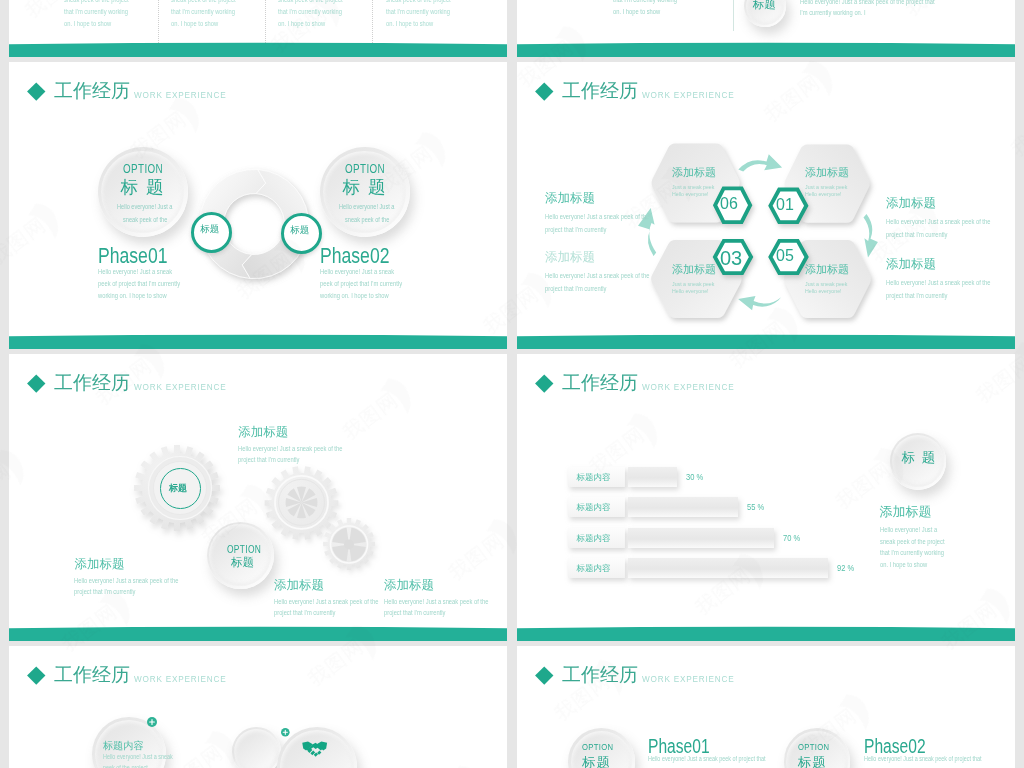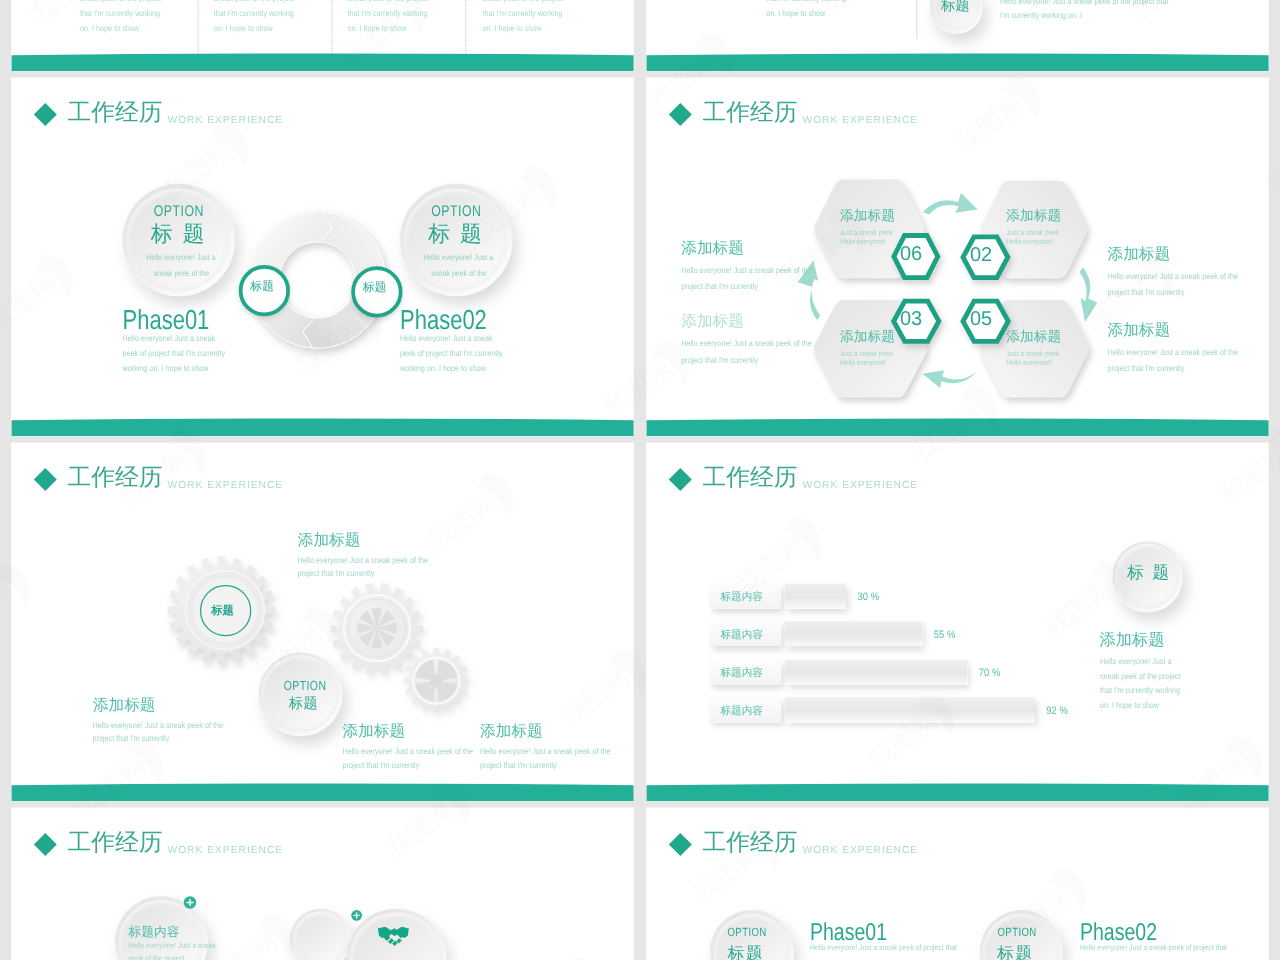--- a/index.html
+++ b/index.html
@@ -245,26 +245,26 @@
       </svg>
 
       <div class="t grn2 cn" style="left:155px;top:103px;font-size:11px">添加标题</div>
       <div class="t body" style="left:155px;top:121px;font-size:6.2px">Just a sneak peek</div>
       <div class="t body" style="left:155px;top:128px;font-size:6.2px">Hello everyone!</div>
       <div class="t grn" style="left:203px;top:133px;font-size:16px">06</div>
 
       <div class="t grn2 cn" style="left:288px;top:103px;font-size:11px">添加标题</div>
       <div class="t body" style="left:288px;top:121px;font-size:6.2px">Just a sneak peek</div>
       <div class="t body" style="left:288px;top:128px;font-size:6.2px">Hello everyone!</div>
-      <div class="t grn" style="left:259px;top:134px;font-size:16px">02</div>
+      <div class="t grn" style="left:259px;top:134px;font-size:16px">01</div>
 
       <div class="t grn2 cn" style="left:155px;top:200px;font-size:11px">添加标题</div>
       <div class="t body" style="left:155px;top:218px;font-size:6.2px">Just a sneak peek</div>
       <div class="t body" style="left:155px;top:225px;font-size:6.2px">Hello everyone!</div>
-      <div class="t grn" style="left:203px;top:185px;font-size:16px">03</div>
+      <div class="t grn" style="left:203px;top:185px;font-size:20px">03</div>
 
       <div class="t grn2 cn" style="left:288px;top:200px;font-size:11px">添加标题</div>
       <div class="t body" style="left:288px;top:218px;font-size:6.2px">Just a sneak peek</div>
       <div class="t body" style="left:288px;top:225px;font-size:6.2px">Hello everyone!</div>
       <div class="t grn" style="left:259px;top:185px;font-size:16px">05</div>
 
       <div class="t grn2 cn" style="left:28px;top:128px;font-size:12.5px">添加标题</div>
       <div class="t body" style="left:28px;top:151px;font-size:6.8px">Hello everyone! Just a sneak peek of the</div>
       <div class="t body" style="left:28px;top:164px;font-size:6.8px">project that I'm currently</div>
 

